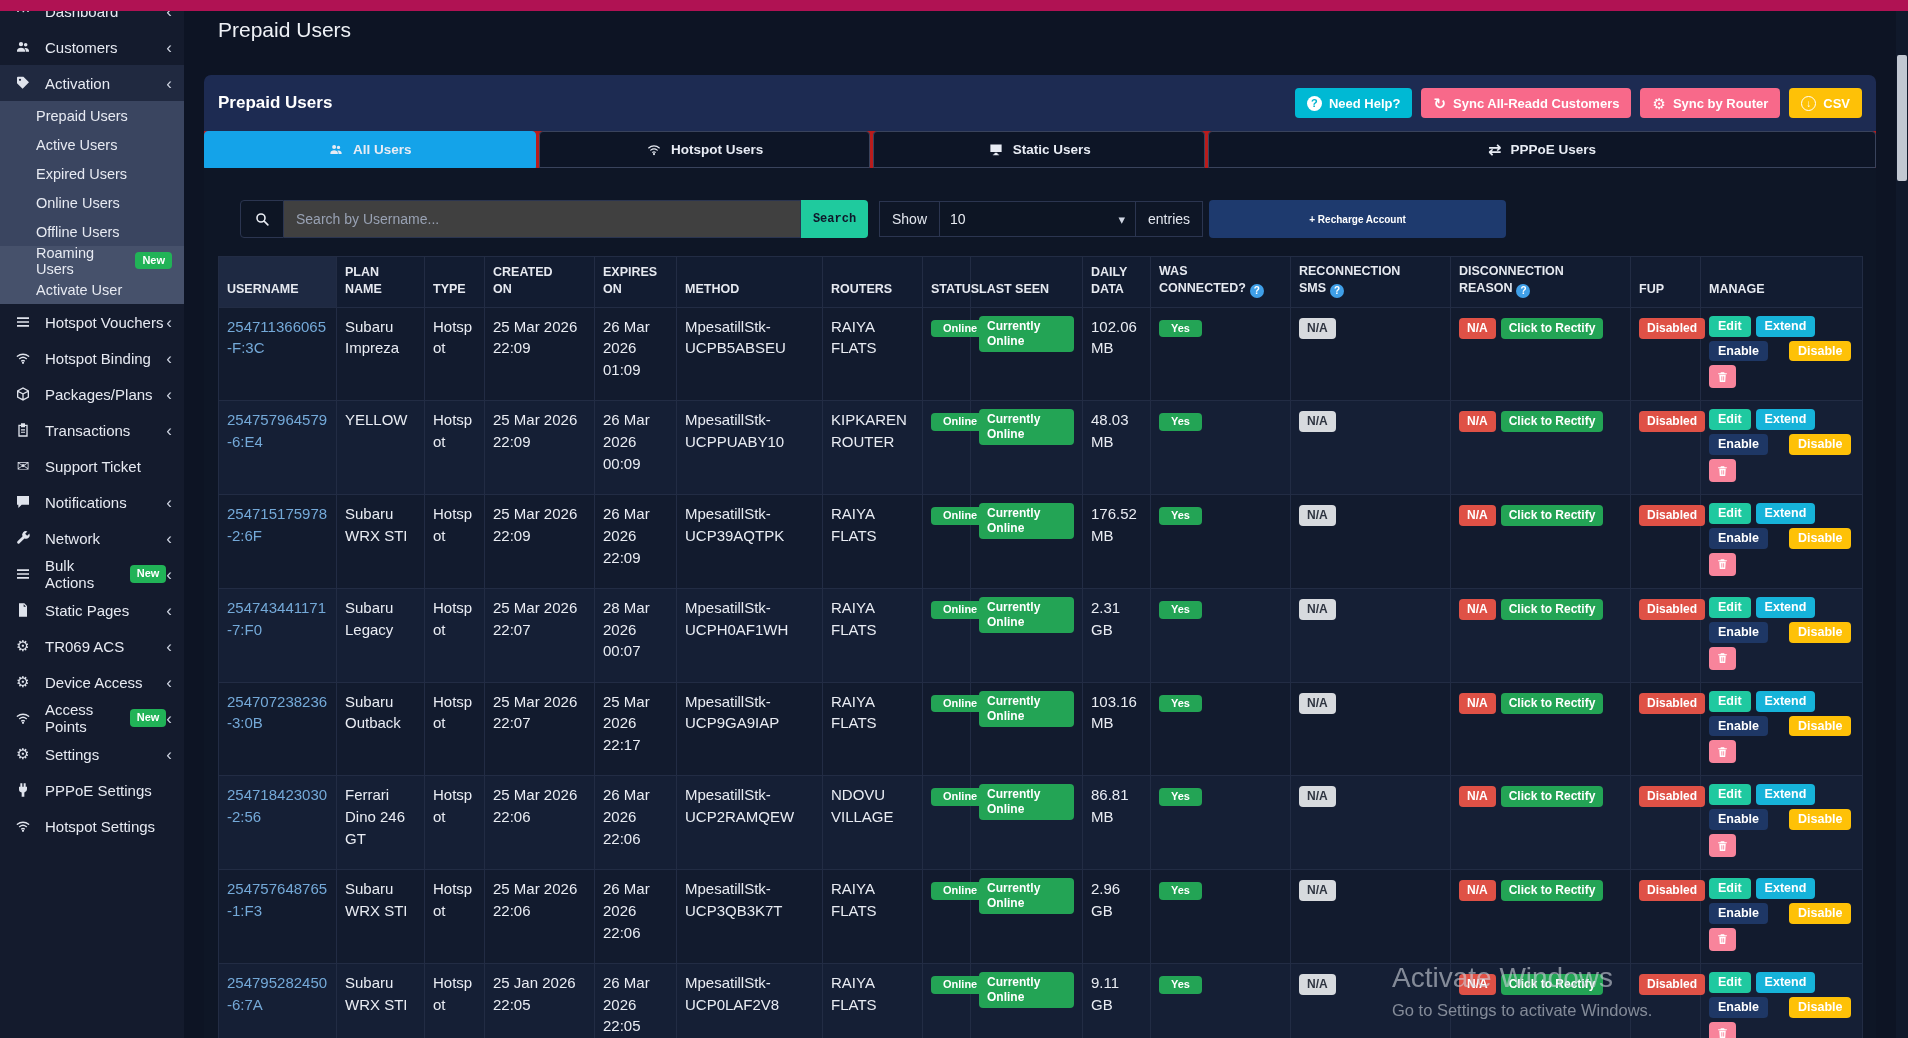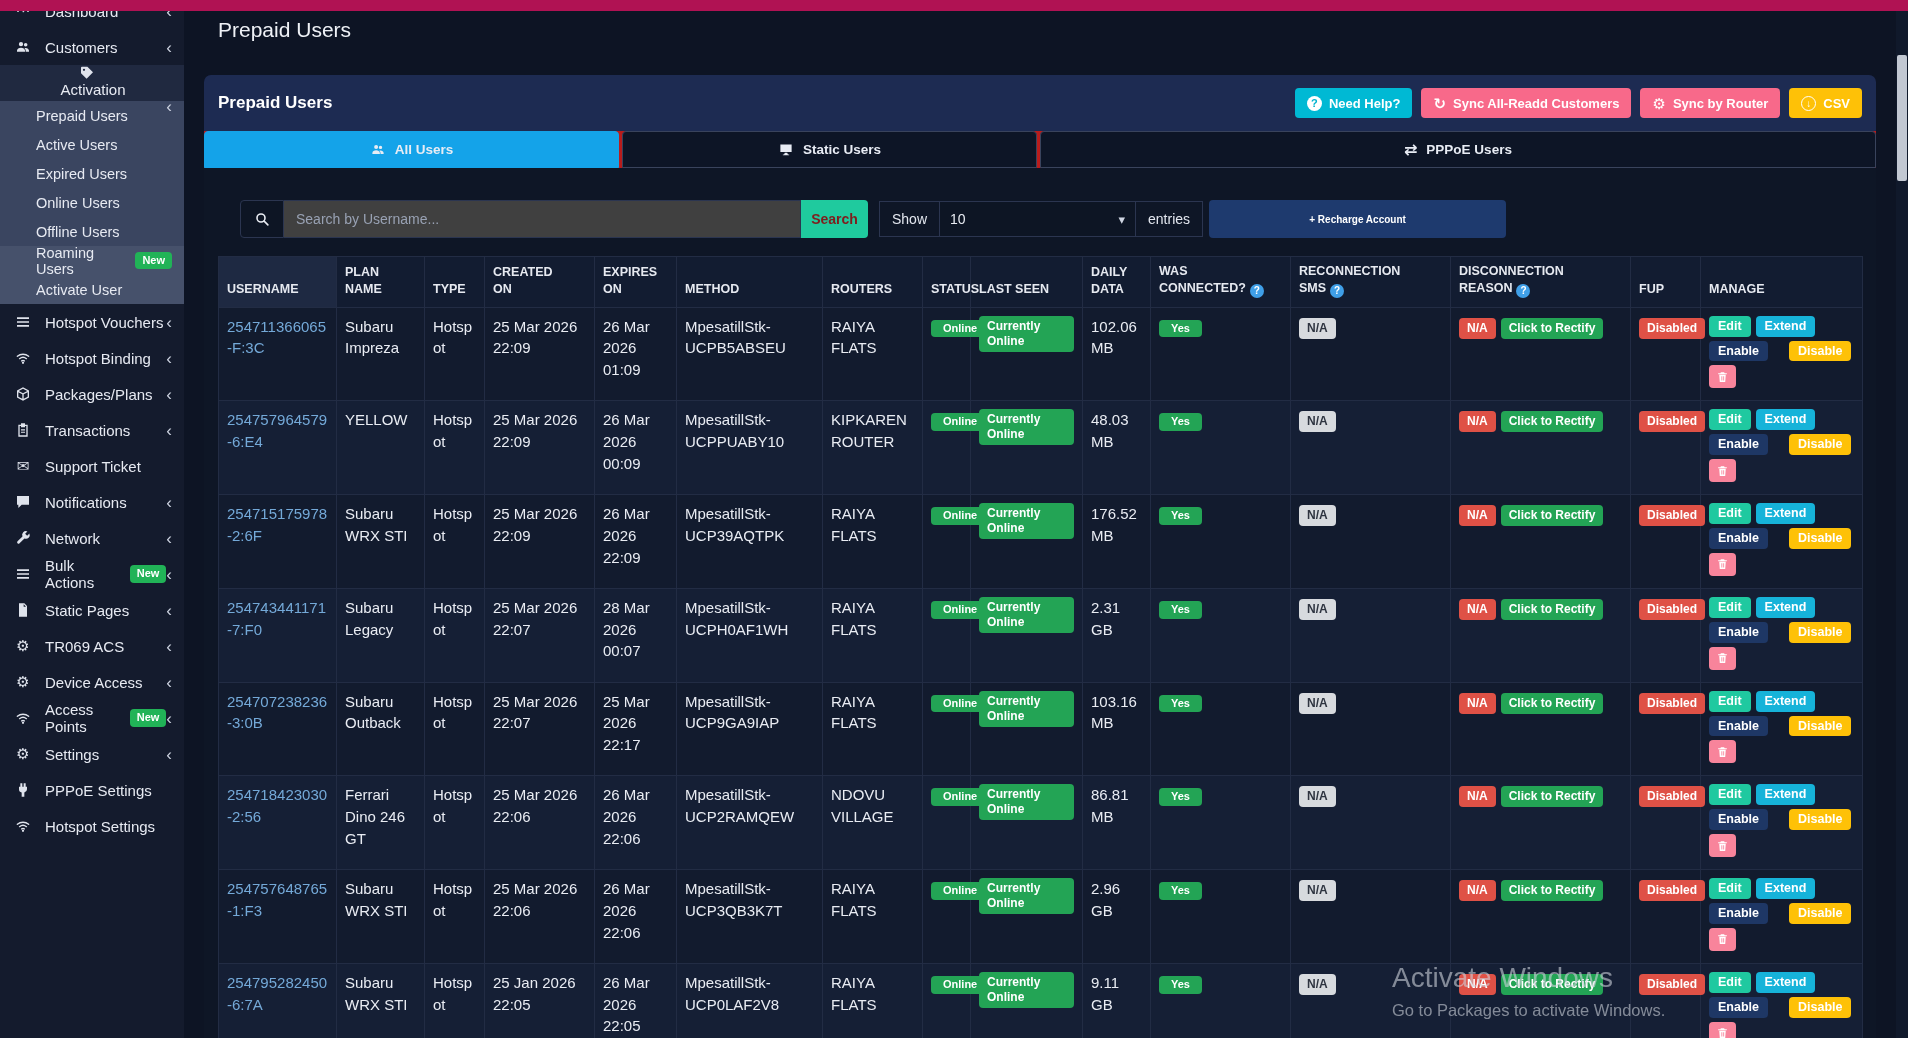--- a/index.html
+++ b/index.html
@@ -4,21 +4,21 @@
 <style>
   * { margin:0; padding:0; box-sizing:border-box; }
   html,body { width:1908px; height:1038px; overflow:hidden; background:#0d1424;
     font-family:"Liberation Sans","DejaVu Sans",sans-serif; color:#e9ecf3; }
   .topbar { position:absolute; left:0; top:0; width:1908px; height:11px; background:#b01253; z-index:40; }
 
   
   .sidebar { position:absolute; left:0; top:11px; width:184px; height:1027px; background:#141b2d; overflow:hidden; z-index:5; }
   .side-item { height:36px; display:flex; align-items:center; padding:0 12px 0 14px; font-size:15px; cursor:pointer; color:#e7eaf2; }
   .side-item.clipped { margin-top:-18px; }
-  .side-item.active-row { background:#202940;flex-direction:column; }
+  .side-item.active-row { background:#202940; }
   .side-item .ic { width:18px; height:16px; margin-right:13px; fill:currentColor; color:#dfe3ec; flex:none; }
   .side-item .ic-t { width:18px; margin-right:13px; font-size:15px; text-align:center; color:#dfe3ec; flex:none; }
   .side-item .chev { margin-left:auto; color:#cdd3e0; font-size:17px; line-height:1; }
   .side-item.sub { height:29px; padding-left:36px; background:#3a4560; font-size:14.5px; }
   .side-item.sub.light { background:#46516b; }
   .newbadge { margin-left:10px; background:#21b357; color:#fff; font-size:11px; font-weight:bold; padding:2px 7px; border-radius:4px; line-height:1.2; }
 
   
   .main { position:absolute; left:184px; top:11px; width:1712px; height:1027px; background:#0d1424; }
   .page-title { padding:7px 0 0 34px; font-size:21px; font-weight:500; color:#eef1f6; height:36px; }
@@ -43,22 +43,22 @@
   .tab .ic { width:16px; height:15px; fill:currentColor; }
   .tab .ic-t { font-size:16px; line-height:1; }
 
   .toolbar { display:flex; align-items:center; margin:32px 14px 0 36px; }
   .sg { display:flex; height:38px; }
   .icon-box { width:44px; border:1px solid #2b3550; background:#0d1524; border-radius:4px 0 0 4px; display:flex; align-items:center; justify-content:center; }
   .icon-box svg { width:16px; height:16px; stroke:#fff; }
   .sg input { width:517px; background:#404040; border:1px solid #2b3550; border-left:none; color:#e9ecf3; font-size:14px;
     padding:0 12px; font-family:inherit; outline:none; }
   .sg input::placeholder { color:#98a1b3; }
-  .search-btn { width:67px; background:#1fca9e; border:none; border-radius:0 4px 4px 0; color:#7f1d1d; font-weight:bold;
-    font-size:14px; font-family:Liberation Sans, sans-serif; cursor:pointer; }
+  .search-btn { width:67px; background:#1fca9e; border:none; border-radius:0 4px 4px 0; color:#0f172a; font-weight:bold;
+    font-size:12px; font-family:Liberation Mono, monospace; cursor:pointer; }
   .show-group { display:flex; height:36px; margin-left:11px; }
   .gbox { border:1px solid #2b3550; display:flex; align-items:center; padding:0 12px; font-size:14px; color:#e3e7ef; }
   .select-box { width:196px; background:#0d1524; border:1px solid #2b3550; border-left:none; display:flex; align-items:center;
     padding:0 10px; font-size:14px; cursor:pointer; }
   .select-box .sel-arrow { margin-left:auto; color:#cfd5e2; font-size:13px; }
   .show-group .gbox:last-child { border-left:none; }
   .recharge { margin-left:6px; width:297px; height:38px; background:#1e3a6e; border:none; border-radius:4px; color:#fff;
     font-weight:bold; font-size:10px; font-family:inherit; cursor:pointer; }
 
   
@@ -321,20 +321,26 @@
           </button>
         </div>
     </header>
 
     <nav class="tabs" id="tabs">
         <div class="tab active">
           <svg class="ic" viewBox="0 0 24 24">
             <use href="#i-users"></use>
           </svg>
           <span>All Users</span>
+        </div>
+        <div class="tab">
+          <svg class="ic" viewBox="0 0 24 24">
+            <use href="#i-wifi"></use>
+          </svg>
+          <span>Hotspot Users</span>
         </div>
         <div class="tab">
           <svg class="ic" viewBox="0 0 24 24">
             <use href="#i-monitor"></use>
           </svg>
           <span>Static Users</span>
         </div>
         <div class="tab">
           <span class="ic-t">⇄</span>
           <span>PPPoE Users</span>
@@ -669,18 +675,18 @@
               </div>
             </td>
           </tr>
         </tbody>
     </table>
   </section>
 </main>
 
 <div class="watermark">
   <span class="w1">Activate Windows</span>
-  <span class="w2">Go to Packages to activate Windows.</span>
+  <span class="w2">Go to Settings to activate Windows.</span>
 </div>
 
 <div class="scrollbar">
     <div class="thumb"></div>
   </div>
 
 </body></html>

